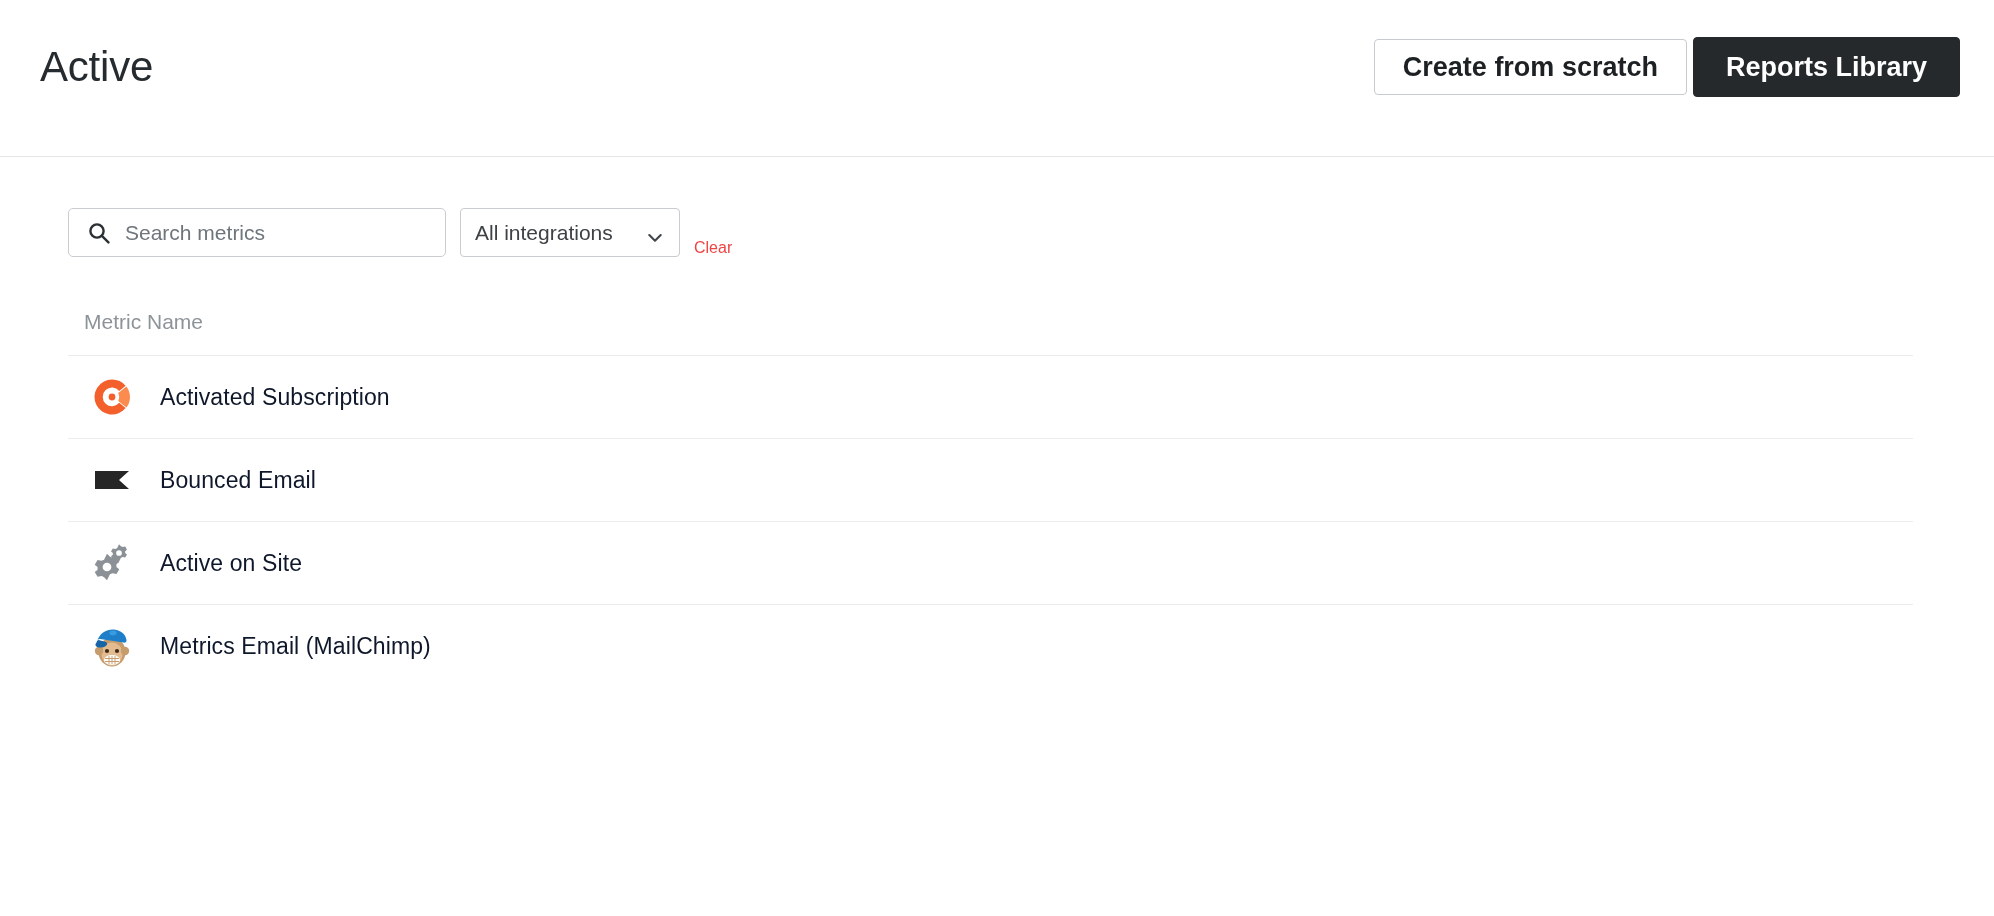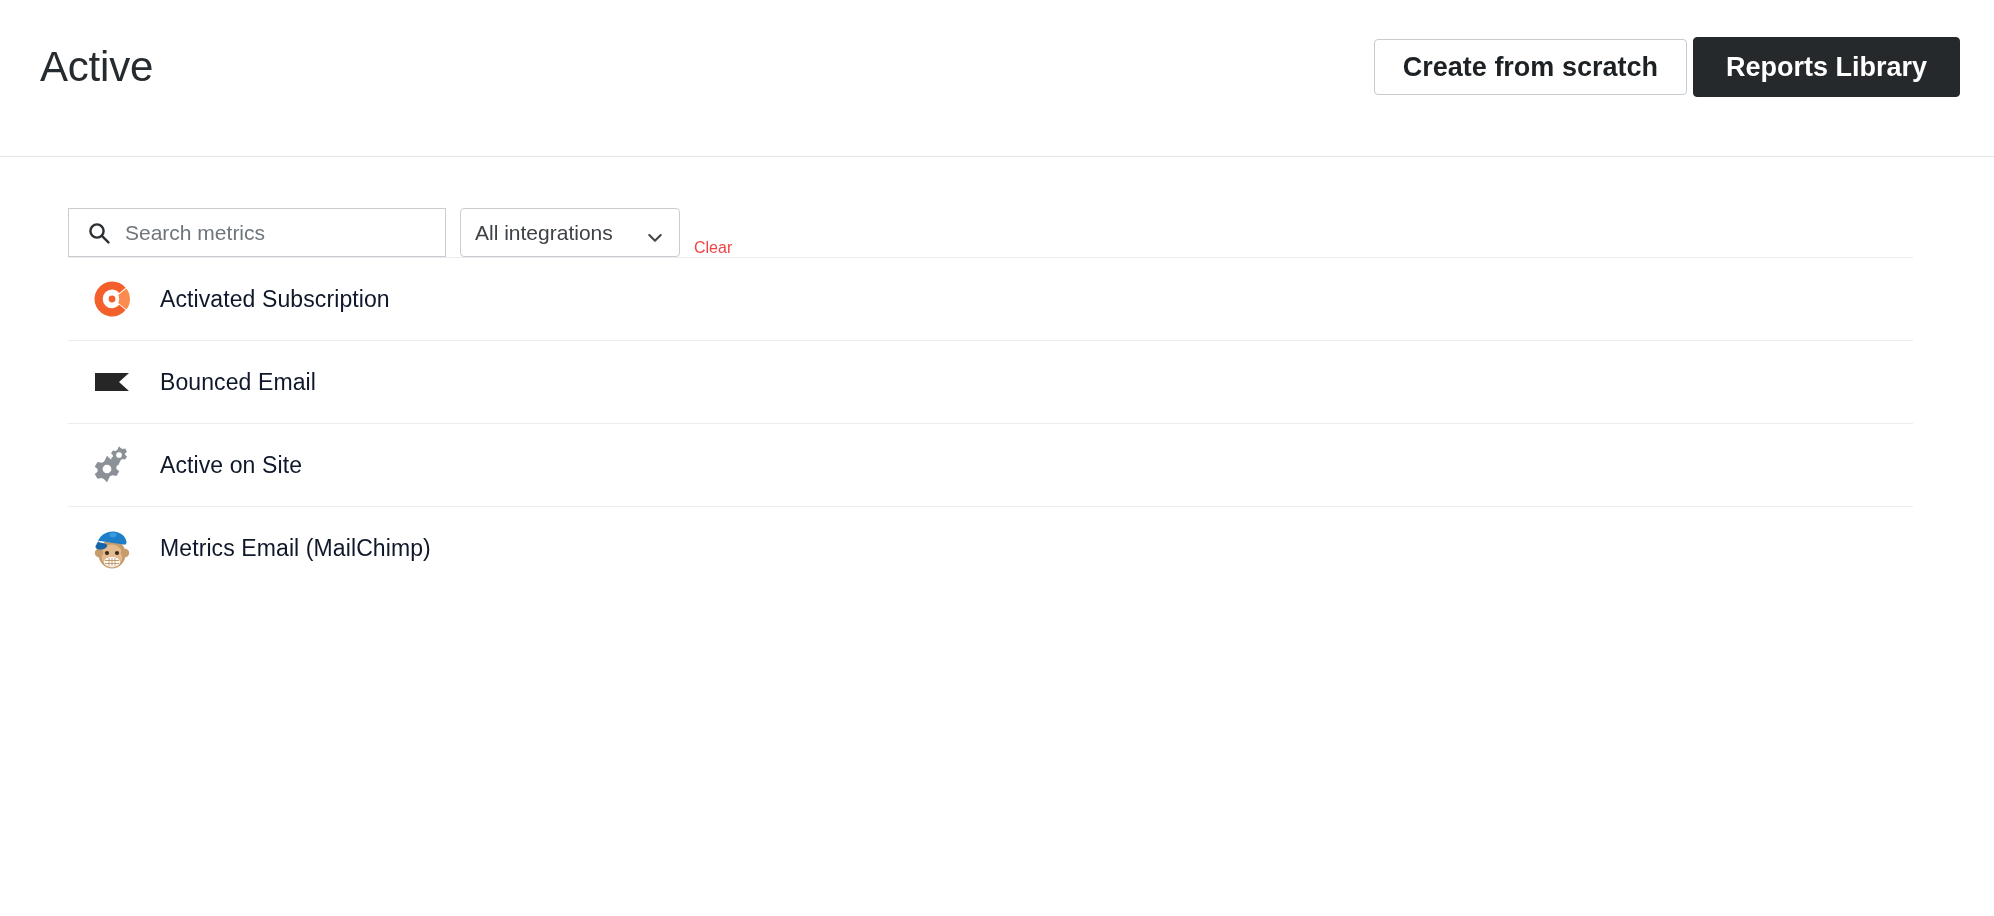--- a/index.html
+++ b/index.html
@@ -83,21 +83,21 @@
   .search-wrap {
     position: relative;
     width: 378px;
     height: 49px;
   }
   .search-input {
     width: 100%;
     height: 100%;
     box-sizing: border-box;
     border: 1px solid #c9cdd1;
-    border-radius: 0;
+    border-radius: 5px;
     background: #ffffff;
     font-family: "Liberation Sans", sans-serif;
     font-size: 21px;
     color: #3d4246;
     padding: 0 12px 0 56px;
     outline: none;
   }
   .search-input::placeholder {
     color: #6e757b;
     opacity: 1;
@@ -225,20 +225,23 @@
           <polyline points="1.3,1.6 7,7.2 12.7,1.6"></polyline>
         </svg>
       </span>
     </div>
 
     <a class="clear-link">Clear</a>
   </div>
 
   <div class="metrics-table">
 
+    <div class="table-head">
+      <span class="col-header">Metric Name</span>
+    </div>
 
     <div class="table-row">
       <span class="metric-icon">
         <svg viewBox="0 0 44 44" width="44" height="44">
           <path d="M22 4.5a17.5 17.5 0 1 0 13.6 28.5l-6.4-5.2A9.3 9.3 0 1 1 29.2 16l6.4-5.2A17.45 17.45 0 0 0 22 4.5z" fill="#f4602c"></path>
           <path d="M36.4 11.4 28.2 18a9.3 9.3 0 0 1 0 8l8.2 6.6a17.4 17.4 0 0 0 0-21.2z" fill="#fb8b4e"></path>
           <circle cx="22" cy="22" r="3.4" fill="#f4602c"></circle>
         </svg>
       </span>
       <a class="metric-link">Activated Subscription</a>

